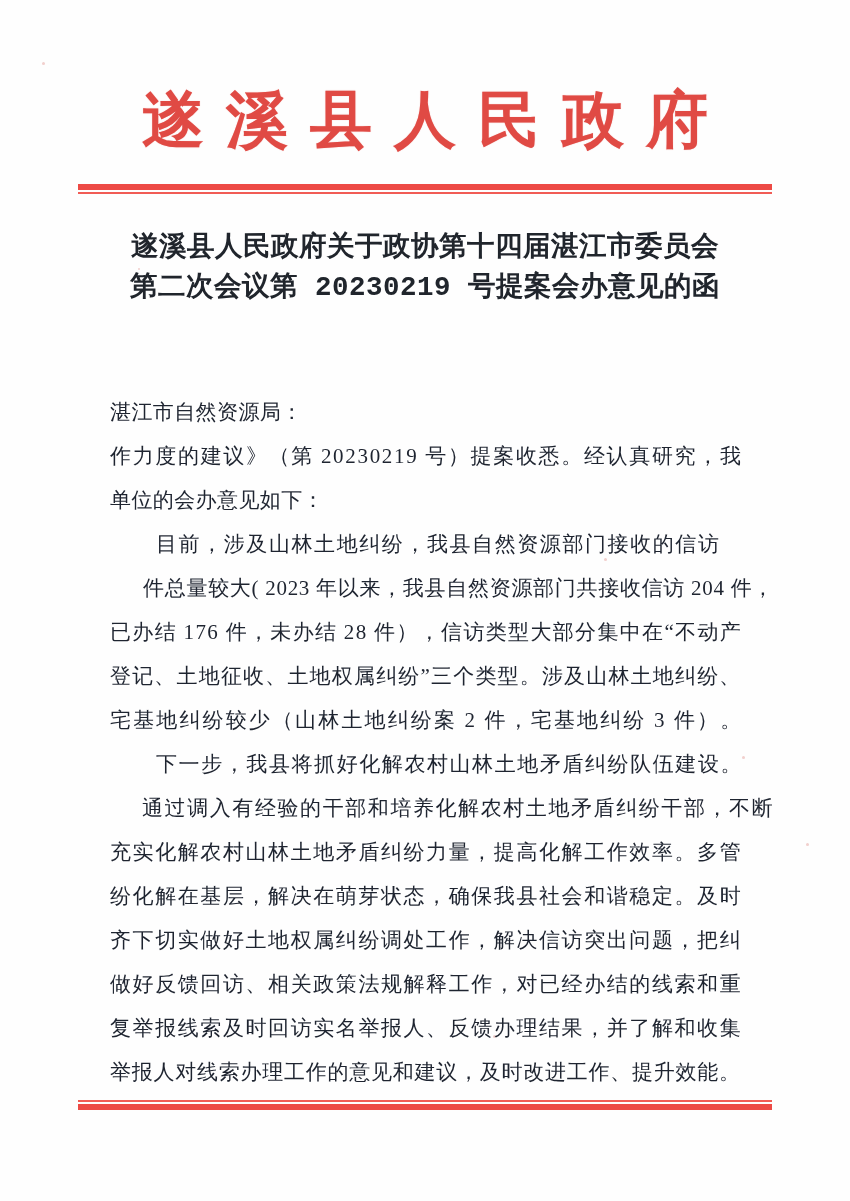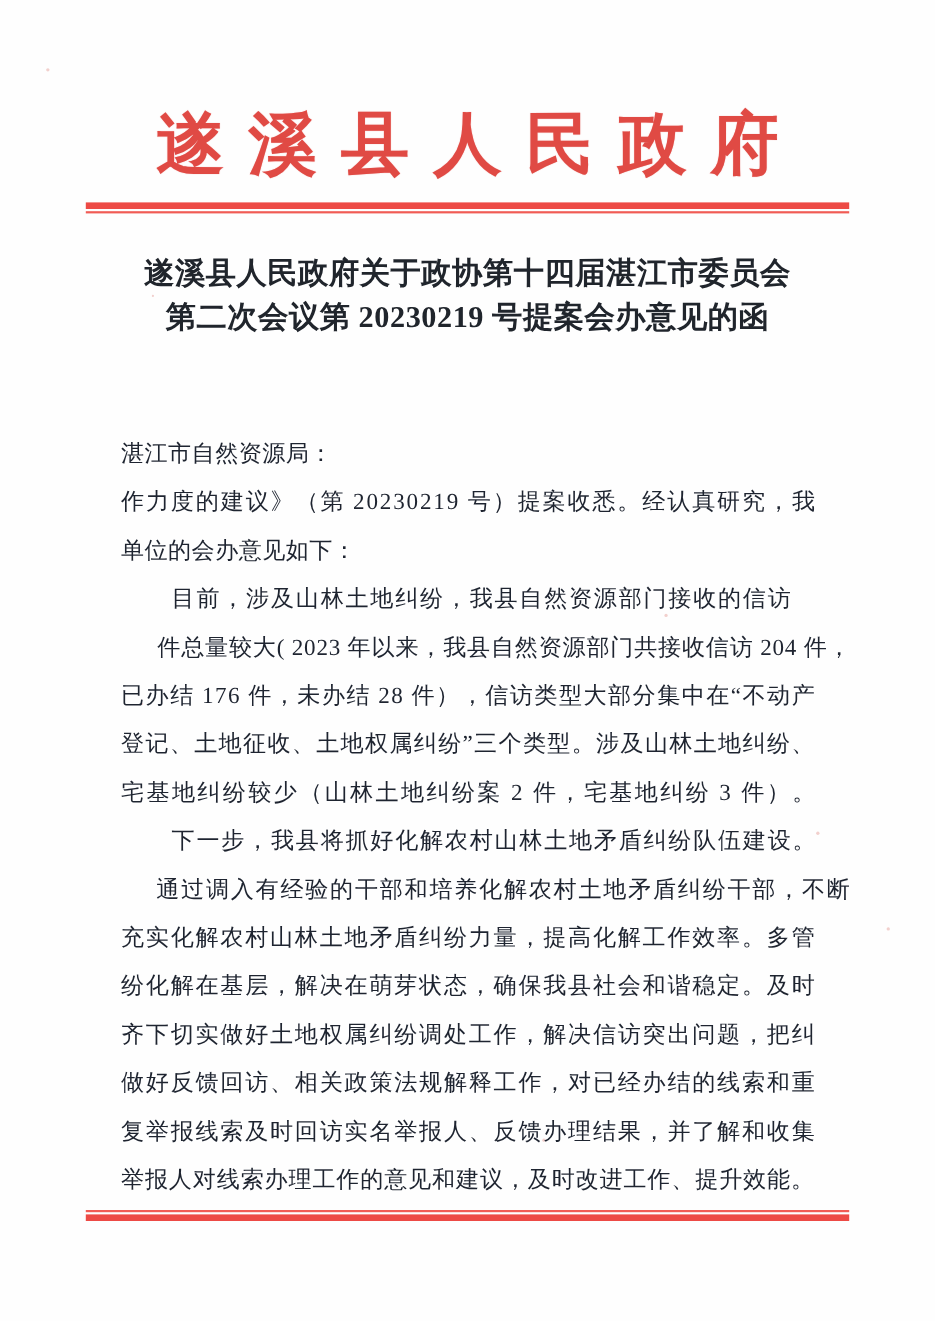--- a/index.html
+++ b/index.html
@@ -33,21 +33,21 @@
   .speck.s3 { left: 128px; top: 639px; width: 2px; height: 2px; }
   .speck.s4 { left: 742px; top: 756px; width: 3px; height: 3px; }
   .speck.s5 { left: 806px; top: 843px; width: 3px; height: 3px; }
   .speck.s6 { left: 493px; top: 1035px; width: 3px; height: 3px; }
   .speck.s7 { left: 138px; top: 268px; width: 2px; height: 2px; }
 
   
   .masthead {
     position: absolute;
     left: 0;
-    top: 100px;
+    top: 88px;
     width: 850px;
     text-align: center;
   }
   .masthead-title {
     display: inline-block;
     color: #e04a44;
     font-family: "Liberation Serif", "DejaVu Serif", serif;
     font-size: 62px;
     font-weight: 700;
     letter-spacing: 22px;
@@ -95,21 +95,21 @@
   }
 
   
   .doc-title {
     position: absolute;
     left: 95px;
     top: 228px;
     width: 660px;
     text-align: center;
     color: #20252c;
-    font-family: Liberation Serif, serif;
+    font-family: Liberation Mono, monospace;
     font-weight: 700;
     font-size: 27.5px;
     line-height: 40px;
     letter-spacing: .5px;
   }
   .doc-title .tl { display: block; white-space: nowrap; }
 
   
   .body-block {
     position: absolute;

